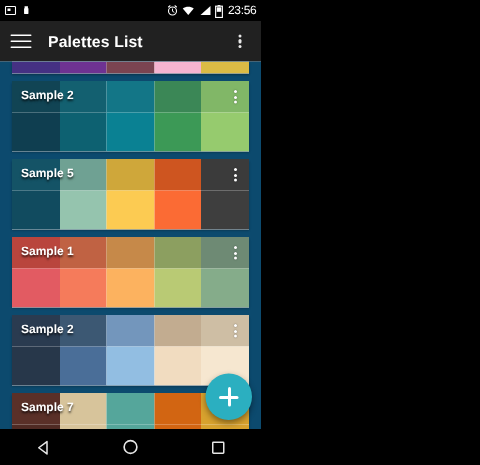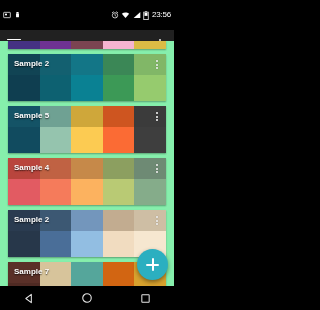--- a/index.html
+++ b/index.html
@@ -6,21 +6,21 @@
   html, body {
     width:174px; height:310px;
     background:#000;
     font-family:"Liberation Sans", sans-serif;
     overflow:hidden;
   }
   #screen { position:relative; width:174px; height:310px; overflow:hidden; background:#dedede; }
 
   
   #status-bar {
-    height:30px; background:#000; color:#fff;
+    height:14px; background:#000; color:#fff;
     display:flex; align-items:center; padding:0 3px;
     font-size:7.5px; line-height:14px;
   }
   #status-left { display:flex; align-items:center; gap:3px; }
   #status-right { margin-left:auto; display:flex; align-items:center; gap:2.5px; }
   .sicon { display:block; }
   #clock { font-size:8px; letter-spacing:-0.2px; color:#fff; }
 
   
   #app-bar {
@@ -29,21 +29,21 @@
   }
   #hamburger { width:14px; height:12px; display:flex; flex-direction:column; justify-content:center; gap:2.5px; cursor:pointer; }
   #hamburger i { display:block; height:1.6px; background:#fff; border-radius:1px; }
   #app-title { color:#fff; font-size:10.5px; font-weight:bold; margin-left:11px; letter-spacing:0.1px; white-space:nowrap; }
   #appbar-overflow { margin-left:auto; width:14px; height:16px; display:flex; flex-direction:column; align-items:center; justify-content:center; gap:1.7px; cursor:pointer; }
   #appbar-overflow i { width:2.2px; height:2.2px; background:#e8e8e8; border-radius:50%; display:block; }
 
   
   #list {
     position:absolute; top:41px; left:0; right:0; bottom:24px;
-    background:#86efac; overflow:hidden;
+    background:#0c4a6e; overflow:hidden;
   }
   .card {
     position:relative; margin:0 8px 5px 8px;
     background:#fff;
     box-shadow:0 1px 1.5px rgba(0,0,0,0.32);
     overflow:hidden;
   }
   .swatch-row { display:flex; width:100%; }
   .swatch { flex:1 1 0; }
   .row-top .swatch { height:21px; }
@@ -123,20 +123,21 @@
       <span id="clock">23:56</span>
     </div>
   </div>
 
   <div id="app-bar">
     <div id="hamburger">
       <i></i>
         <i></i>
         <i></i>
     </div>
+    <div id="app-title">Palettes List</div>
     <div id="appbar-overflow">
       <i></i>
         <i></i>
         <i></i>
     </div>
   </div>
 
   <div id="list">
 
     <div class="card" id="card-first">
@@ -205,21 +206,21 @@
         <div class="swatch" style="background:#8C9F60"></div>
         <div class="swatch" style="background:#6E8A74"></div>
       </div>
       <div class="swatch-row row-bot">
         <div class="swatch" style="background:#E25B62"></div>
         <div class="swatch" style="background:#F57B5B"></div>
         <div class="swatch" style="background:#FCB25F"></div>
         <div class="swatch" style="background:#B9CA74"></div>
         <div class="swatch" style="background:#85AC8A"></div>
       </div>
-      <div class="card-label">Sample 4</div>
+      <div class="card-label">Sample 1</div>
       <div class="card-overflow">
           <i></i>
           <i></i>
           <i></i>
         </div>
     </div>
 
     <div class="card">
       <div class="swatch-row row-top">
         <div class="swatch" style="background:#2A3B50"></div>

